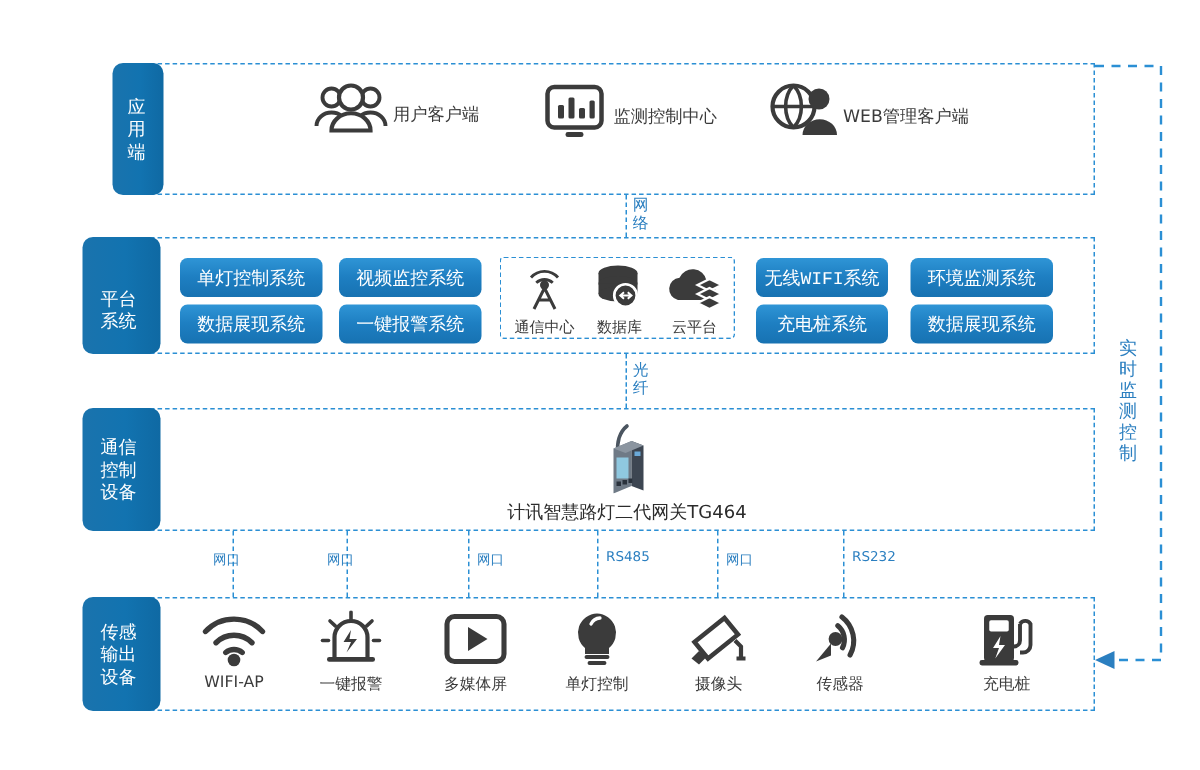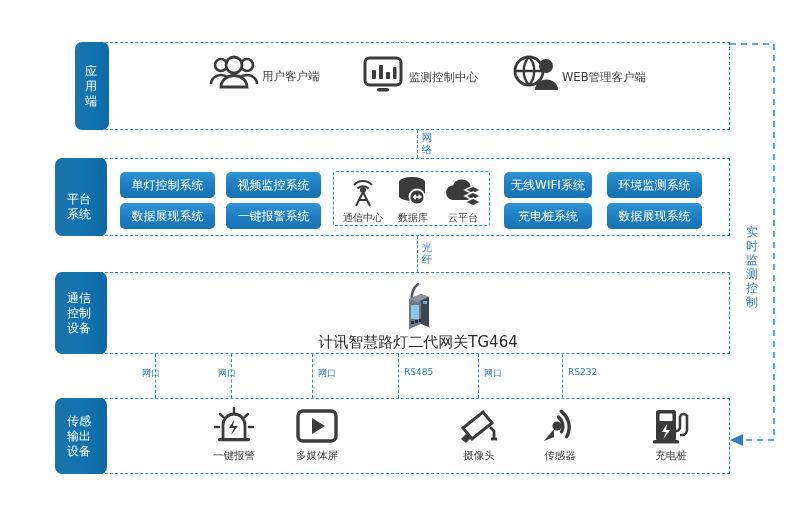--- a/index.html
+++ b/index.html
@@ -53,39 +53,40 @@
   .pill {
     position: absolute;
     height: 26px;
     border-radius: 5px;
     background: linear-gradient(180deg,#2f95d6 0%, #1e7fc2 48%, #1772b2 100%);
     color: #ffffff;
     font-size: 12px;
     display: flex; align-items: center; justify-content: center;
     white-space: nowrap;
     z-index: 5;
+    font-family: Liberation Mono, monospace;
   }
 
   
   .innerbox {
     position: absolute;
     border: 1.5px dashed #2b8fd4;
     border-radius: 3px;
     z-index: 4;
   }
   .inneritem {
     position: absolute;
     display: flex; flex-direction: column; align-items: center;
     z-index: 5;
   }
   .inneritem .lbl { margin-top: 2px; font-size: 10px; color: #3b3b3b; white-space: nowrap; }
 
   
   .gateway { position: absolute; display: flex; flex-direction: column; align-items: center; z-index: 5; }
-  .gateway .lbl { margin-top: 4px; font-size: 15px; color: #2b2b2b; white-space: nowrap; }
+  .gateway .lbl { margin-top: 4px; font-size: 12px; color: #2b2b2b; white-space: nowrap; }
 
   
   .dev {
     position: absolute;
     display: flex; flex-direction: column; align-items: center; justify-content: flex-start;
     z-index: 5;
   }
   .dev .lbl { margin-top: 4px; font-size: 10.5px; color: #3b3b3b; white-space: nowrap; }
 
   
@@ -308,20 +309,33 @@
   <div class="hlabel" style="left:484px; top:367px;">网口</div>
 
   <div class="vline" style="left:562px; top:354px; height:44px;"></div>
   <div class="hlabel" style="left:568px; top:367px;">RS232</div>
 
   <div class="band" style="left:90px; top:398px; width:640px; height:76px;"></div>
   <div class="layer-tab" style="left:55px; top:398px; height:76px; width:52px;">
     <span class="tabtxt" style="width:28px;">传感输出设备</span>
   </div>
 
+  <div class="dev" style="left:118px; top:407px; width:76px;">
+    <span>
+      <svg width="46" height="38" viewBox="0 0 46 38">
+        <g fill="none" stroke="#3b3b3b" stroke-width="3.6" stroke-linecap="round">
+          <path d="M4 14 a26 26 0 0 1 38 0"></path>
+          <path d="M11 21.5 a17 17 0 0 1 24 0"></path>
+          <path d="M17.5 28 a8.5 8.5 0 0 1 11 0"></path>
+        </g>
+        <circle cx="23" cy="33" r="4.2" fill="#3b3b3b"></circle>
+      </svg>
+    </span>
+    <span class="lbl">WIFI-AP</span>
+  </div>
 
   <div class="dev" style="left:199px; top:407px; width:70px;">
     <span>
       <svg width="44" height="38" viewBox="0 0 44 38">
         <path d="M11 31 V18 a11 11 0 0 1 22 0 v13" fill="none" stroke="#3b3b3b" stroke-width="2.8"></path>
         <rect x="6" y="31" width="32" height="3.2" rx="1.5" fill="#3b3b3b"></rect>
         <path d="M22 13 l-5 8 h5 l-3 7 7 -9 h-5 z" fill="#3b3b3b"></path>
         <g stroke="#3b3b3b" stroke-width="2.4" stroke-linecap="round">
           <path d="M22 1 v5"></path>
           <path d="M8 7 l3.5 3.2"></path>
@@ -337,20 +351,33 @@
   <div class="dev" style="left:281px; top:407px; width:72px;">
     <span>
       <svg width="46" height="38" viewBox="0 0 46 38">
         <path d="M9 4 h28 a5 5 0 0 1 5 5 v20 a5 5 0 0 1 -5 5 h-28 a5 5 0 0 1 -5 -5 v-20 a5 5 0 0 1 5 -5 z" fill="none" stroke="#3b3b3b" stroke-width="3.4"></path>
         <path d="M18 11 l13 8 -13 8 z" fill="#3b3b3b"></path>
       </svg>
     </span>
     <span class="lbl">多媒体屏</span>
   </div>
 
+  <div class="dev" style="left:363px; top:407px; width:70px;">
+    <span>
+      <svg width="40" height="38" viewBox="0 0 40 38">
+        <path d="M20 2 a13 13 0 0 1 8 23 v4 h-16 v-4 a13 13 0 0 1 8 -23 z" fill="#3b3b3b"></path>
+        <path d="M16 9 a7 7 0 0 1 6 -4" stroke="#fff" stroke-width="2.2" fill="none" stroke-linecap="round"></path>
+        <g stroke="#3b3b3b" stroke-width="2.6" stroke-linecap="round">
+          <path d="M13 31 h14"></path>
+          <path d="M15 35 h10"></path>
+        </g>
+      </svg>
+    </span>
+    <span class="lbl">单灯控制</span>
+  </div>
 
   <div class="dev" style="left:446px; top:407px; width:66px;">
     <span>
       <svg width="44" height="38" viewBox="0 0 44 38">
         <path d="M6 21 L26 5 l9 11 -20 16 z" fill="none" stroke="#3b3b3b" stroke-width="3"></path>
         <path d="M9 27 l-5 5 5 4 5 -5 z" fill="#3b3b3b"></path>
         <path d="M33 20 l4 4 v8" fill="none" stroke="#3b3b3b" stroke-width="2.8"></path>
         <path d="M34 32 h6" stroke="#3b3b3b" stroke-width="2.8"></path>
       </svg>
     </span>

